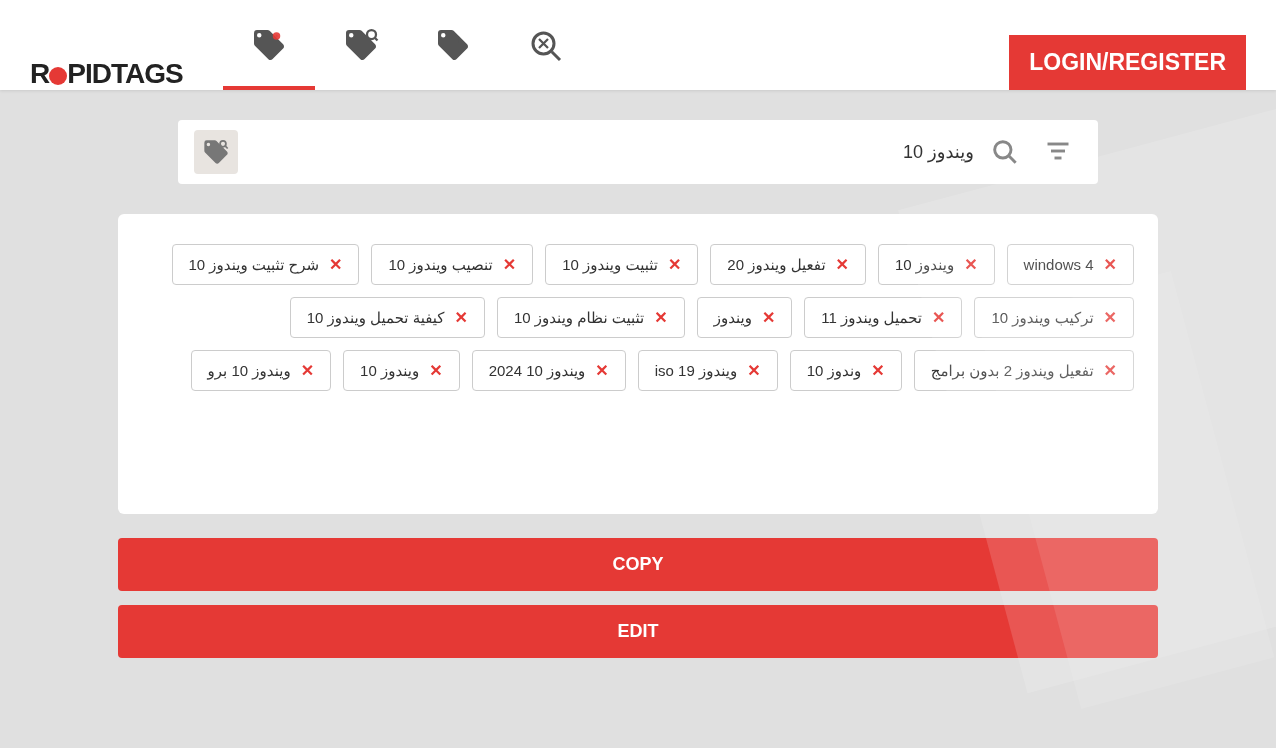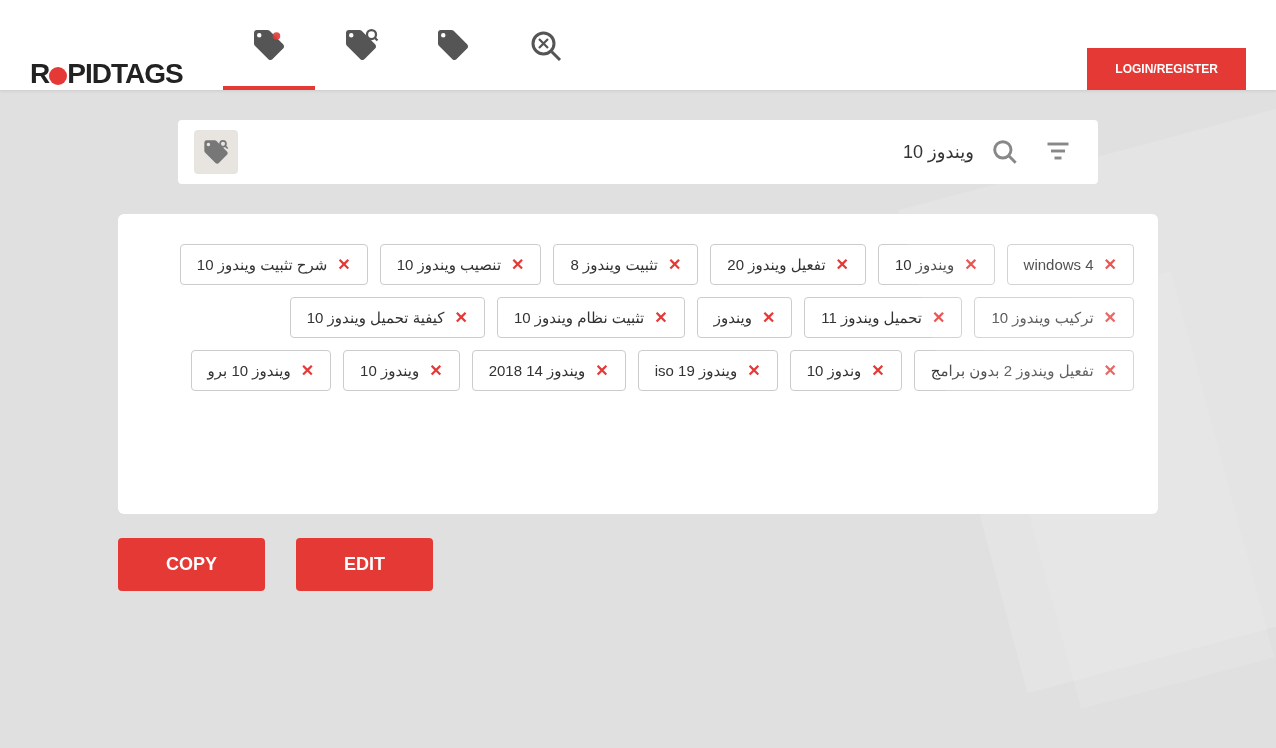--- a/index.html
+++ b/index.html
@@ -69,23 +69,23 @@
       height: 36px;
       fill: #555;
     }
     .nav-item.active svg {
       fill: #555;
     }
 
     .login-btn {
       background: #e53935;
       color: #fff;
-      font-size: 12px;
+      font-size: 23px;
       font-weight: 700;
-      padding: 14px 28px;
+      padding: 14px 20px;
       border: none;
       cursor: pointer;
       white-space: nowrap;
       margin-left: auto;
     }
 
     
     .main {
       padding: 30px 40px;
       background: #e0e0e0;
@@ -208,23 +208,24 @@
     .tag-x {
       color: #e53935;
       font-weight: 700;
       font-size: 16px;
       cursor: pointer;
     }
 
     
     .action-buttons {
       display: flex;
-      gap: 31px;
+      gap: 14px;
       max-width: 1040px;
       margin: 0 auto;
+      flex-direction: column;
     }
 
     .btn-copy {
       background: #e53935;
       color: #fff;
       font-size: 18px;
       font-weight: 700;
       padding: 16px 48px;
       border: none;
       border-radius: 4px;
@@ -325,21 +326,21 @@
         <div class="tag">
           <span class="tag-x">✕</span>
           <span>ويندوز 10</span>
         </div>
         <div class="tag">
           <span class="tag-x">✕</span>
           <span>تفعيل ويندوز 20</span>
         </div>
         <div class="tag">
           <span class="tag-x">✕</span>
-          <span>تثبيت ويندوز 8</span>
+          <span>تثبيت ويندوز 10</span>
         </div>
         <div class="tag">
           <span class="tag-x">✕</span>
           <span>تنصيب ويندوز 10</span>
         </div>
         <div class="tag">
           <span class="tag-x">✕</span>
           <span>شرح تثبيت ويندوز 10</span>
         </div>
         <div class="tag">
@@ -369,21 +370,21 @@
         <div class="tag">
           <span class="tag-x">✕</span>
           <span>وندوز 10</span>
         </div>
         <div class="tag">
           <span class="tag-x">✕</span>
           <span>ويندوز 19 iso</span>
         </div>
         <div class="tag">
           <span class="tag-x">✕</span>
-          <span>ويندوز 14 2018</span>
+          <span>ويندوز 10 2024</span>
         </div>
         <div class="tag">
           <span class="tag-x">✕</span>
           <span>ويندوز 10</span>
         </div>
         <div class="tag">
           <span class="tag-x">✕</span>
           <span>ويندوز 10 برو</span>
         </div>
       </div>

